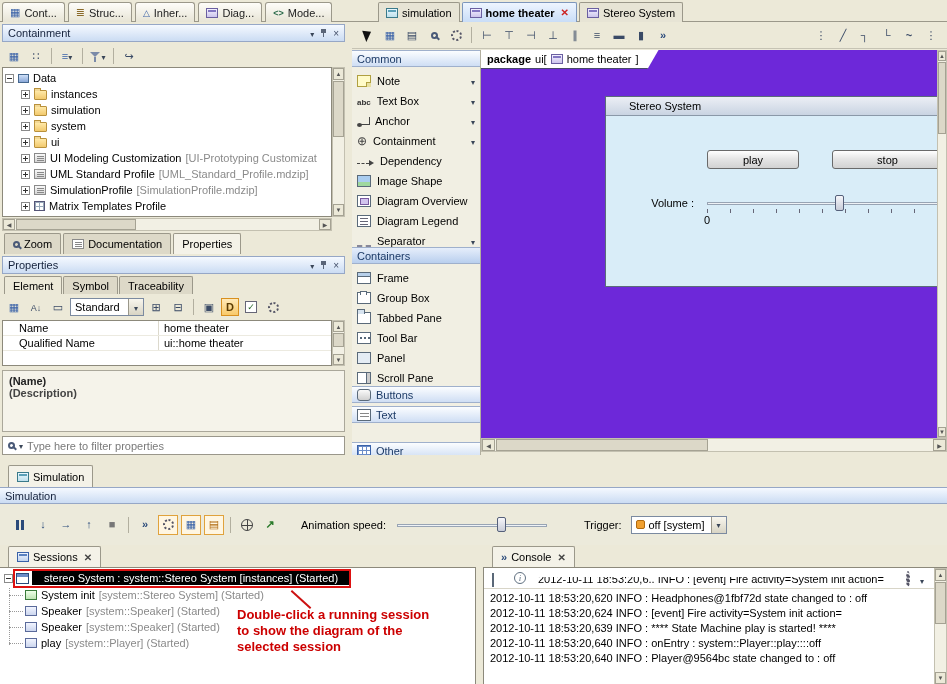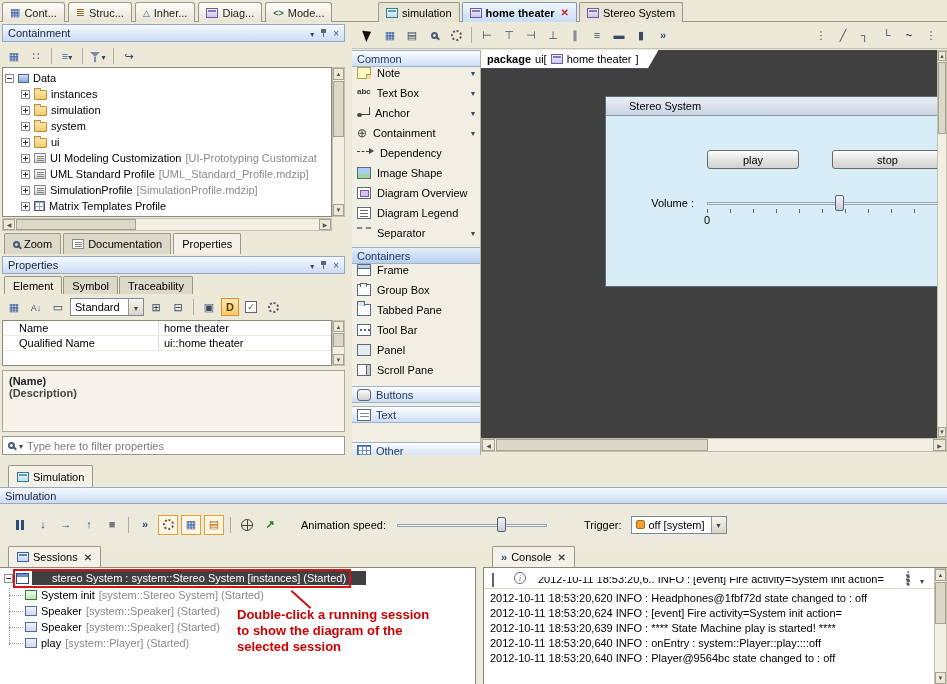--- a/index.html
+++ b/index.html
@@ -99,21 +99,21 @@
 .sicon{width:12px;height:10px;border:1px solid #5a6a9a;background:linear-gradient(#f2f5ff,#ccd6ee);flex:none}
 .sicon.green{border-color:#3a7a3a;background:linear-gradient(#eeffe8,#bfe4b4)}
 
 
 .sb{background:#f2f0e4;border:1px solid #c3c0b0}
 .sbtn{background:#ece9d8;border:1px solid #a5a293;color:#555;display:flex;align-items:center;justify-content:center;font-size:6px}
 .sthumb{background:#dcd8c8;border:1px solid #a5a293}
 
 
 .psec{height:17px;display:flex;align-items:center;gap:5px;padding:0 5px;background:linear-gradient(#fbfdff,#cfdef4);border-top:1px solid #9fb0cc;border-bottom:1px solid #9fb0cc;color:#1c3a66;white-space:nowrap}
-.pitem{height:20px;display:flex;align-items:flex-start;gap:6px;padding:0 5px;white-space:nowrap}
+.pitem{height:20px;display:flex;align-items:flex-end;gap:6px;padding:0 5px;white-space:nowrap}
 .pi{width:14px;height:12px;border:1px solid #5a6a7a;background:#fff;position:relative;flex:none}
 .pi-note{background:#fffbc8;border-color:#b0a040}
 .pi-note::after{content:"";position:absolute;right:-1px;bottom:-1px;width:4px;height:4px;background:#e8e0a0;border-left:1px solid #b0a040;border-top:1px solid #b0a040}
 .pi-img{background:linear-gradient(#aacdf0 55%,#9fd89f 55%)}
 .pi-overview::before{content:"";position:absolute;left:2px;top:2px;width:7px;height:5px;background:#d2c4ee;border:1px solid #7a5aa0}
 .pi-legend::before{content:"";position:absolute;left:2px;top:2px;width:8px;height:1px;background:#667;box-shadow:0 3px 0 #667,0 6px 0 #667}
 .pi-frame::before{content:"";position:absolute;left:0;top:0;right:0;height:3px;background:#b8d0ea;border-bottom:1px solid #5a6a7a}
 .pi-group::before{content:"";position:absolute;left:2px;top:-2px;width:5px;height:3px;background:#fff;border:1px solid #5a6a7a;border-bottom:none}
 .pi-tabp::before{content:"";position:absolute;left:-1px;top:-4px;width:6px;height:4px;background:#d8e4f0;border:1px solid #5a6a7a;border-bottom:none}
 .pi-toolbar::before{content:"";position:absolute;left:2px;top:4px;width:2px;height:2px;background:#567;box-shadow:4px 0 0 #567,8px 0 0 #567}
@@ -531,21 +531,21 @@
     <div class="psec" style="margin-top:3px">
         <span class="pi pi-textic"></span>
         <span>Text</span>
       </div>
     <div class="psec" style="margin-top:19px">
         <span class="pi pi-other"></span>
         <span>Other</span>
       </div>
   </div>
 
-  <div class="abs" style="left:481px;top:50px;width:456px;height:388px;background:#404040;overflow:hidden">
+  <div class="abs" style="left:481px;top:50px;width:456px;height:388px;background:#6d28d9;overflow:hidden">
     <div class="pkg">
       <span style="font-weight:bold">package</span>
       <span>ui[</span>
       <span class="dico"></span>
       <span>home theater</span>
       <span>]</span>
     </div>
     <div class="uframe" style="left:124px;top:46px;width:336px;height:191px">
       <div class="ftitle">
           <span>Stereo System</span>
@@ -648,21 +648,21 @@
       <span>Console</span>
       <span class="closed">✕</span>
     </div>
   </div>
 
   <div class="abs" style="left:0;top:567px;width:476px;height:117px;background:#fff;border-top:1px solid #8c897b;border-right:1px solid #8c897b;overflow:hidden">
     <div class="abs" style="left:13px;top:1px;width:338px;height:19px;border:2px solid #dd1111;z-index:3"></div>
     <div class="abs flex" style="left:4px;top:3px;gap:3px;z-index:2">
       <span class="exp"></span>
       <span class="winicon"></span>
-      <span style="background:#404040;color:#fff;padding:1px 20px;white-space:nowrap">stereo System : system::Stereo System [instances] (Started)</span>
+      <span style="background:#000000;color:#fff;padding:1px 12px;white-space:nowrap">stereo System : system::Stereo System [instances] (Started)</span>
     </div>
     <div class="abs" style="left:9px;top:20px;width:1px;height:57px;border-left:1px dotted #999"></div>
     <div class="abs" style="left:9px;top:27px;width:14px;border-top:1px dotted #999"></div>
     <div class="abs" style="left:9px;top:43px;width:14px;border-top:1px dotted #999"></div>
     <div class="abs" style="left:9px;top:59px;width:14px;border-top:1px dotted #999"></div>
     <div class="abs" style="left:9px;top:75px;width:14px;border-top:1px dotted #999"></div>
     <div class="abs flex" style="left:25px;top:21px;gap:4px">
       <span class="sicon green"></span>
       <span>System init</span>
       <span class="gray">[system::Stereo System] (Started)</span>

